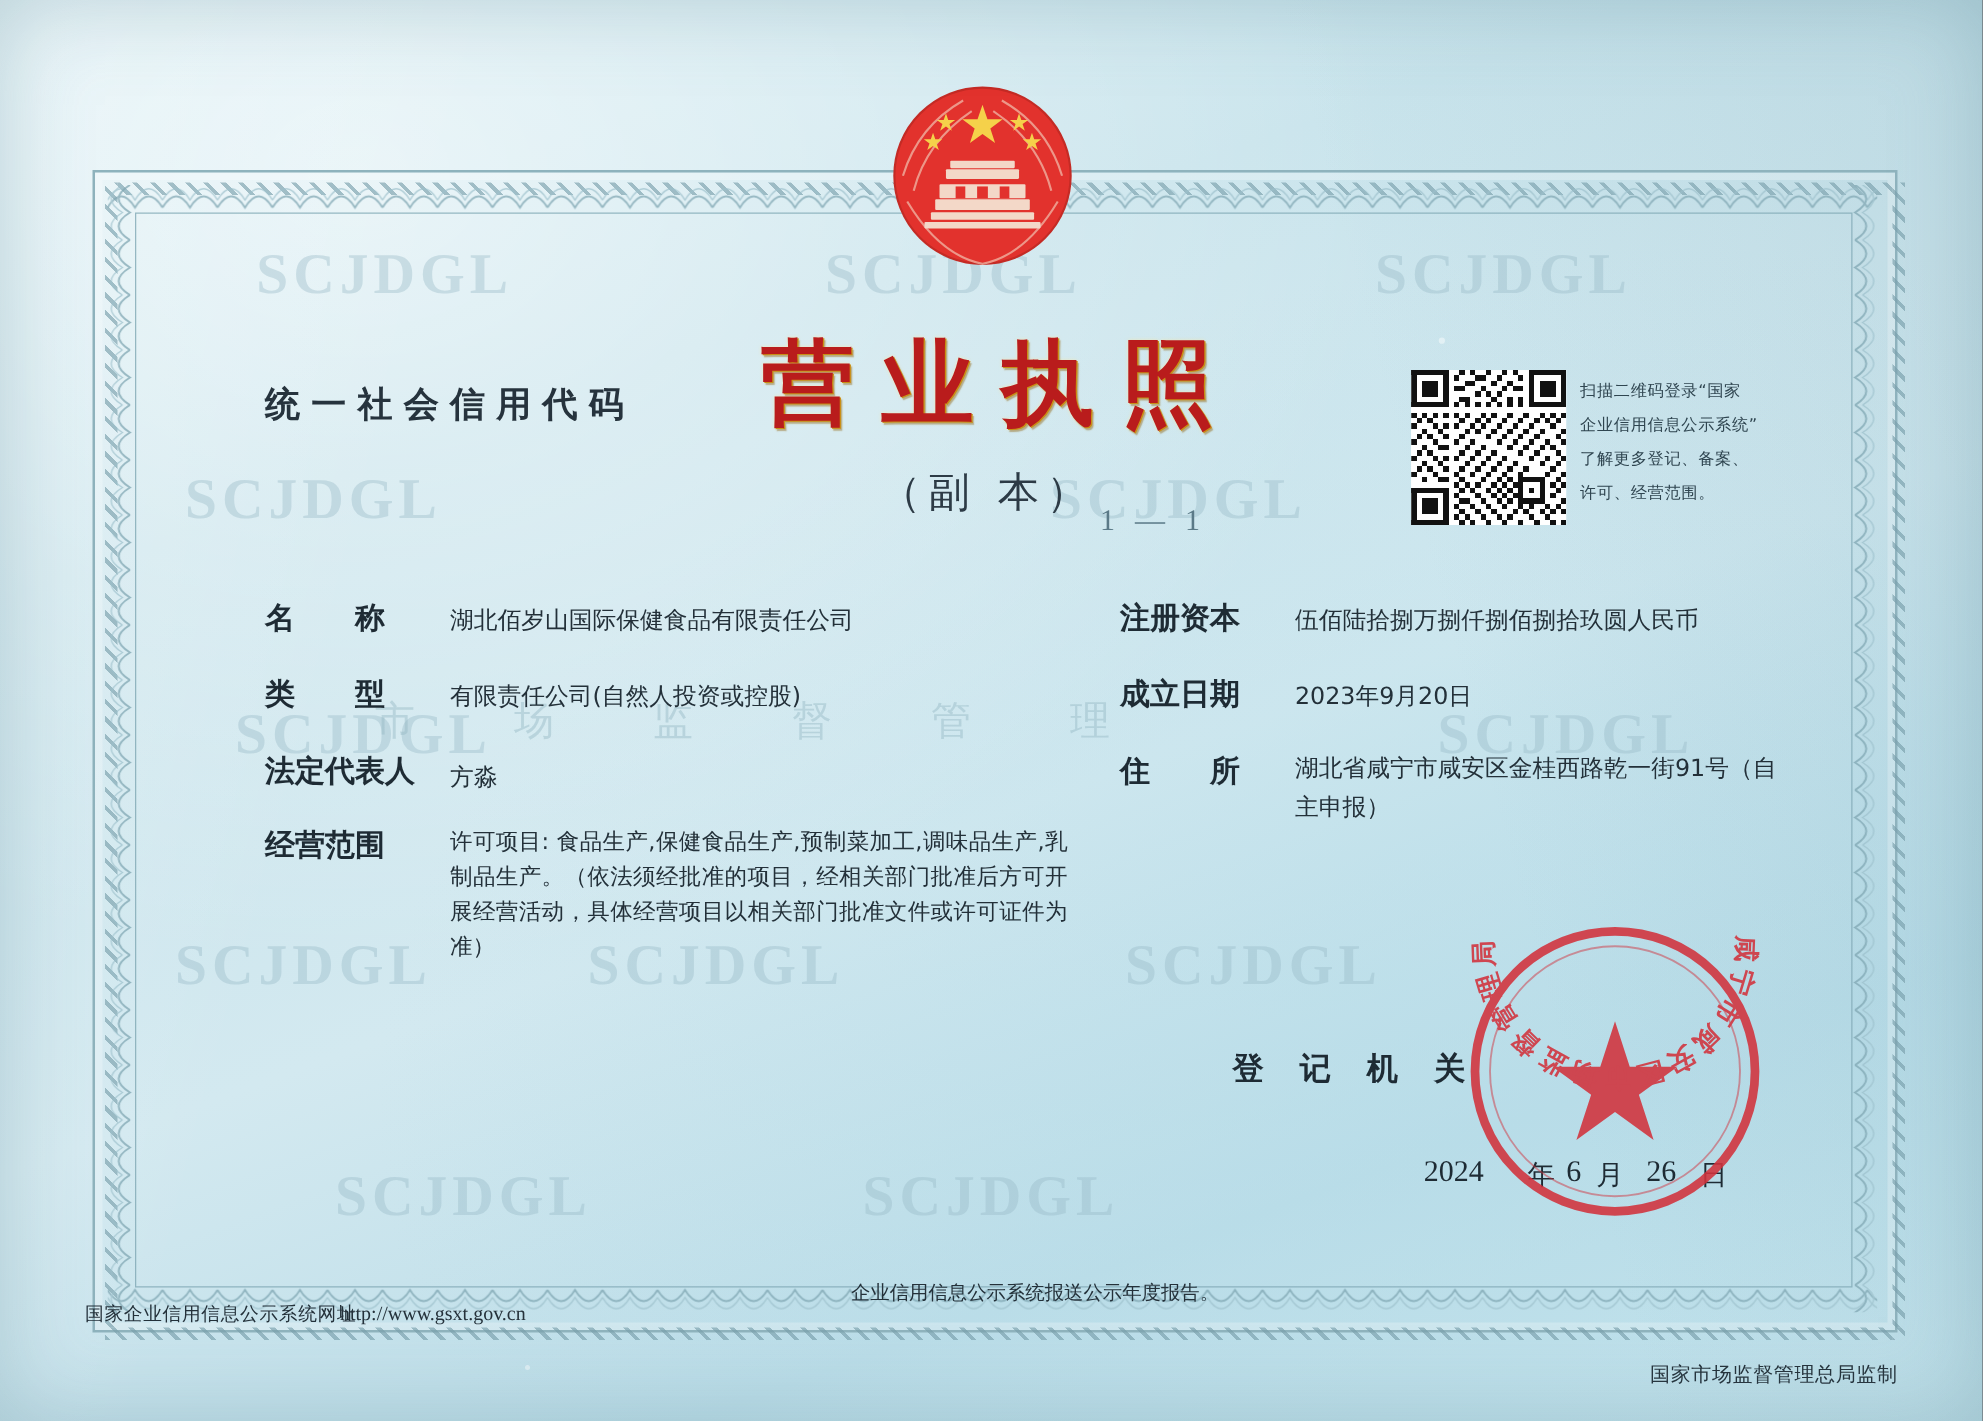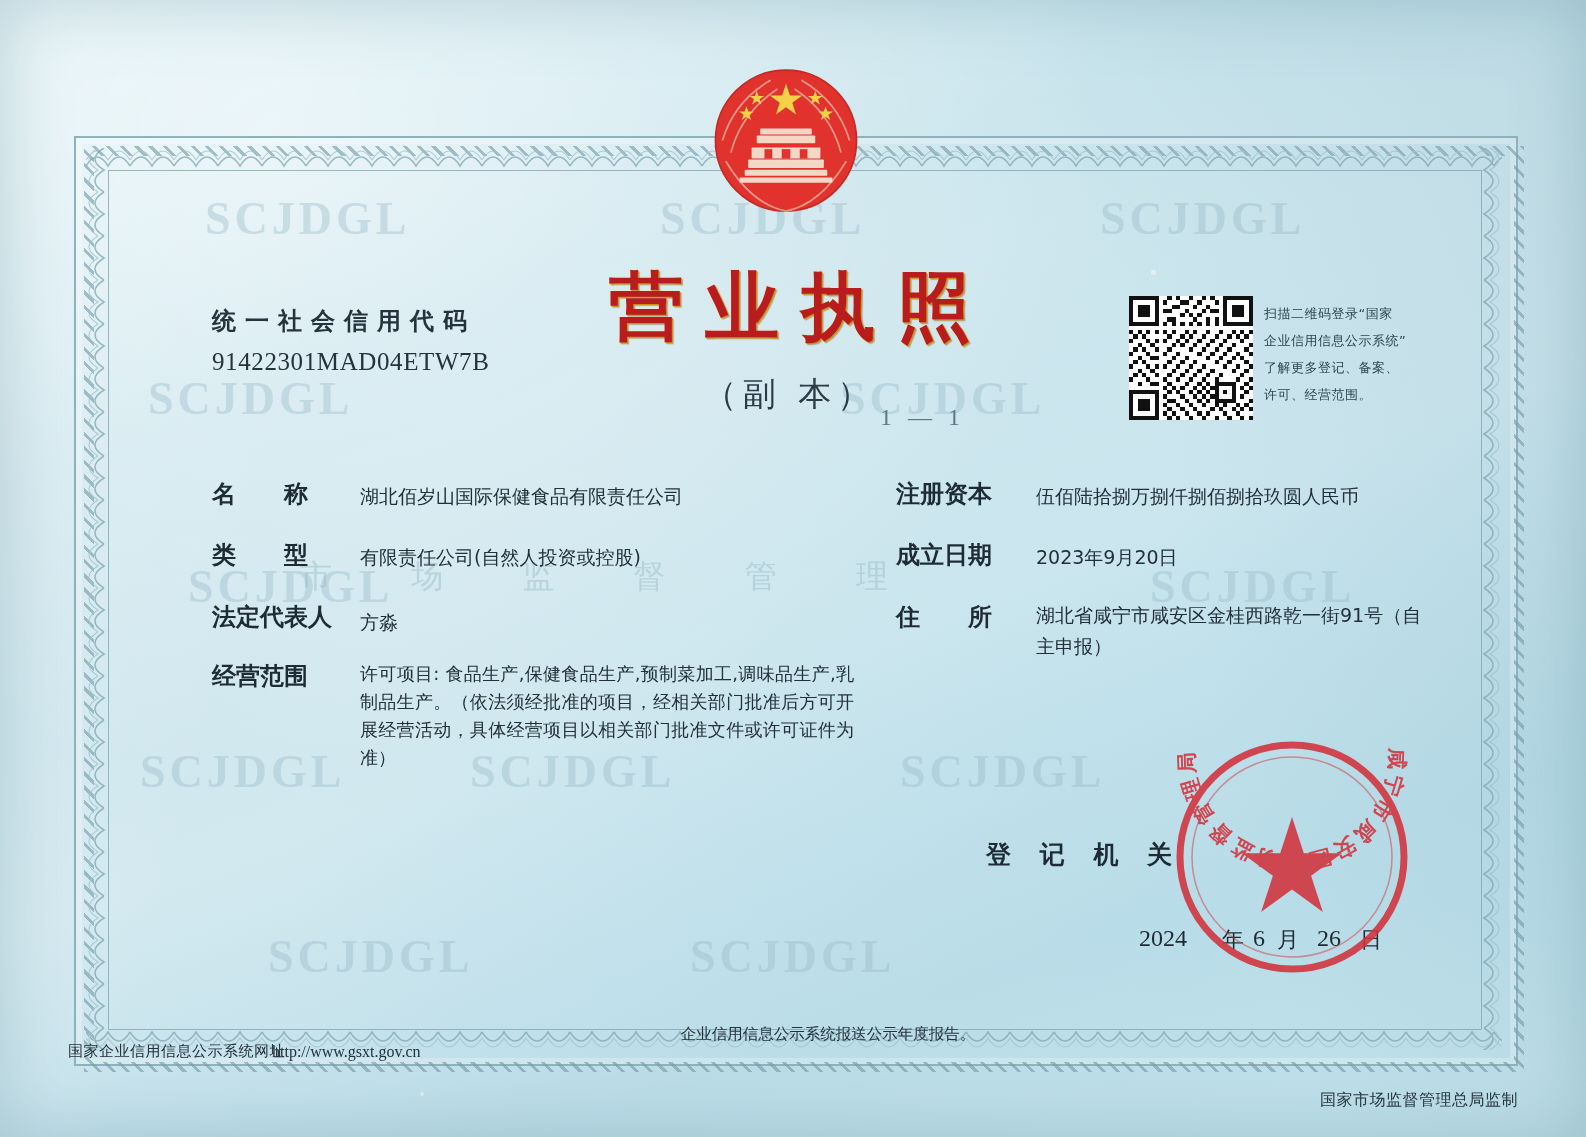--- a/index.html
+++ b/index.html
@@ -139,21 +139,21 @@
     letter-spacing: 5px;
     color: #5b7a88;
     font-family: "Liberation Serif", serif;
   }
   
   .code-label {
     position: absolute;
     left: 212px;
     top: 305px;
     font-family: "DejaVu Sans", sans-serif;
-    font-size: 24px;
+    font-size: 28px;
     font-weight: 700;
     letter-spacing: 9px;
     color: #26333d;
   }
   .code-value {
     position: absolute;
     left: 212px;
     top: 348px;
     font-family: "Liberation Serif", serif;
     font-size: 25px;
@@ -363,21 +363,20 @@
         <polygon points="146,56 148.1,62.2 154.6,62.2 149.3,66 151.4,72.2 146,68.3 140.6,72.2 142.7,66 137.4,62.2 143.9,62.2"></polygon>
       </g>
     </g>
   </svg>
 
   <div class="title">营业执照</div>
   <div class="subtitle">（副 本）</div>
   <div class="pagenum">1 — 1</div>
 
   <div class="code-label">统一社会信用代码</div>
-  <div class="code-value">91422301MAD04ETW7B</div>
 
   <div class="qr">
     <svg viewBox="0 0 29 29" width="124" height="124" shape-rendering="crispEdges">
       <rect width="29" height="29" fill="#ffffff"></rect>
       <g fill="#111111">
 
         <rect x="0" y="0" width="7" height="1"></rect>
           <rect x="0" y="6" width="7" height="1"></rect>
         <rect x="0" y="0" width="1" height="7"></rect>
           <rect x="6" y="0" width="1" height="7"></rect>

